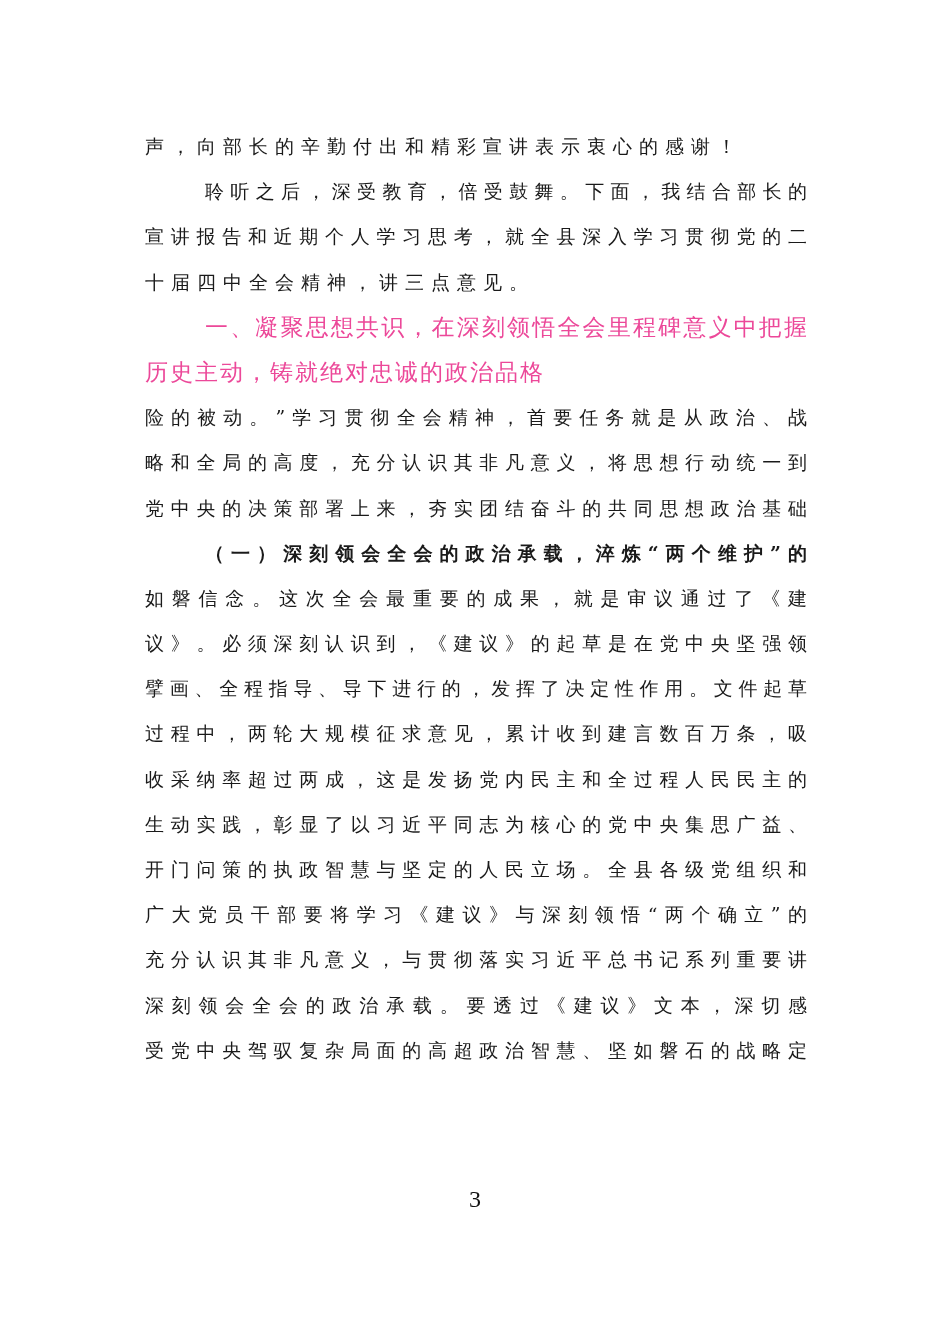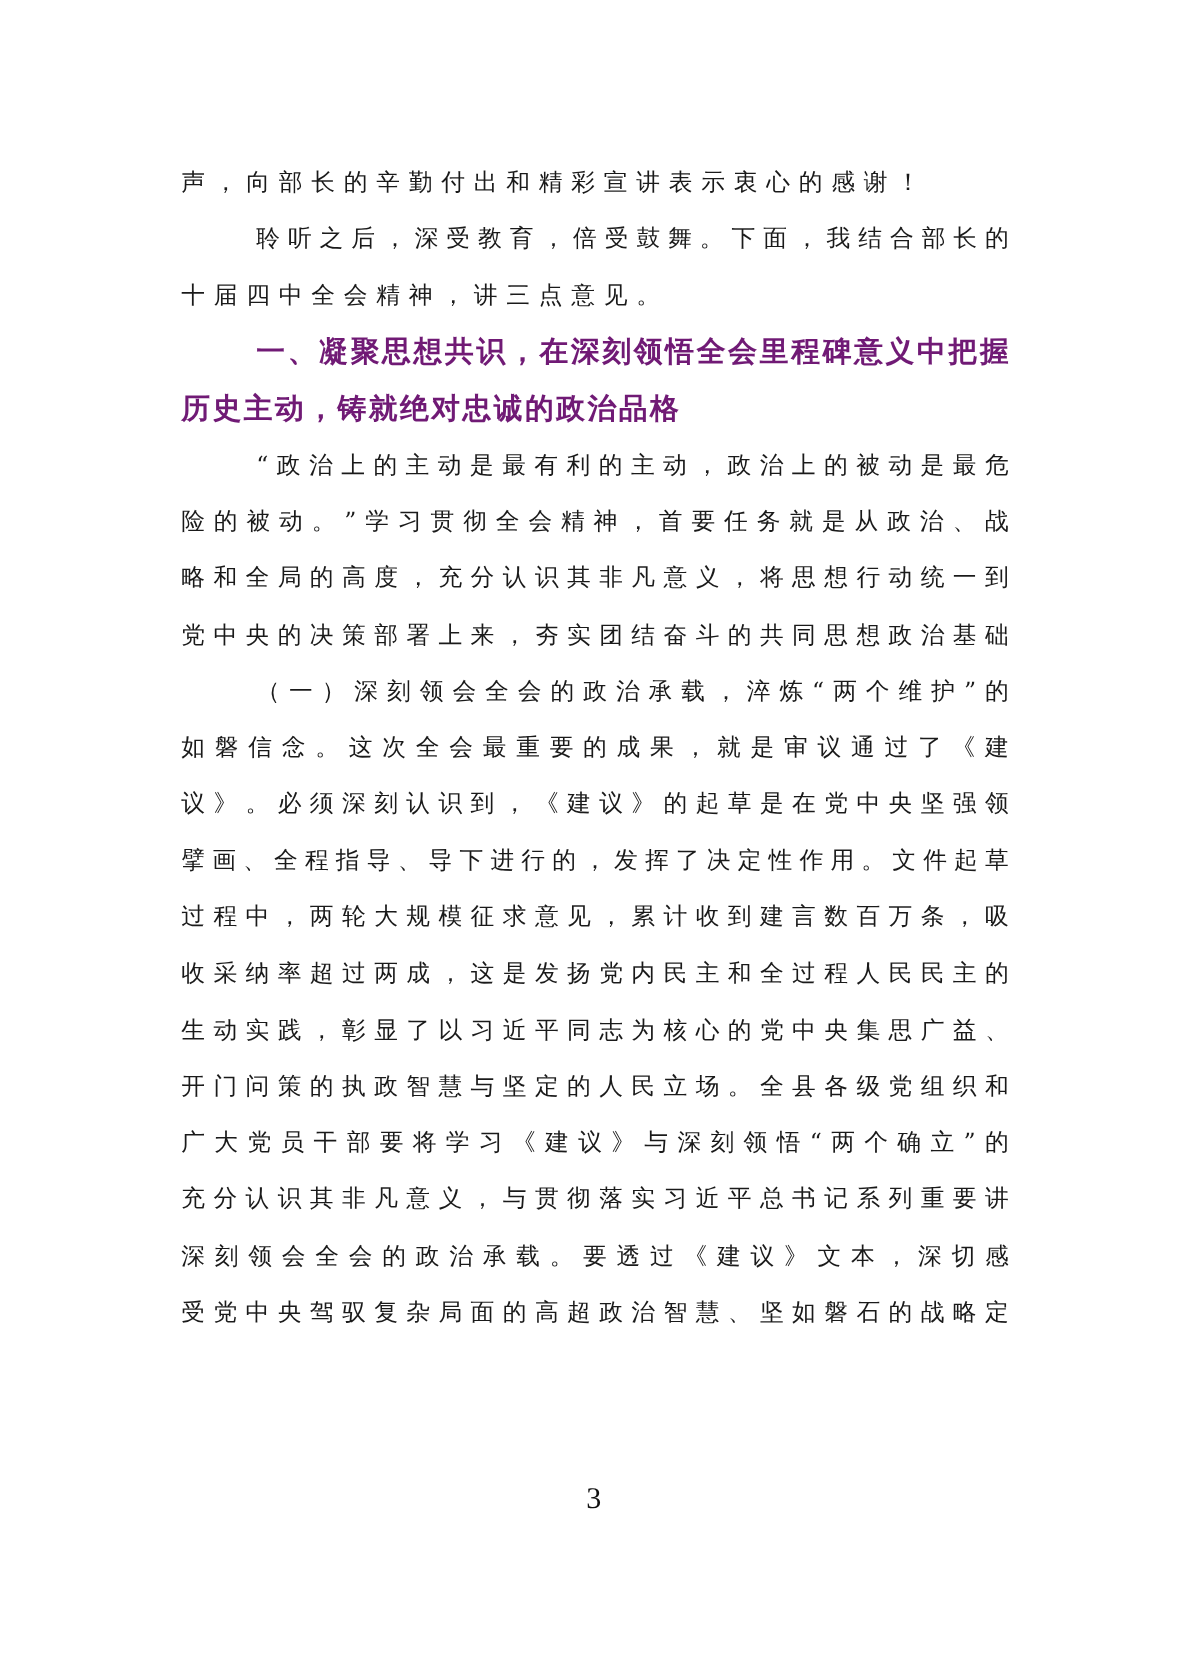--- a/index.html
+++ b/index.html
@@ -8,56 +8,56 @@
   .content { position: absolute; left: 145px; top: 124px; width: 662px; }
   .line {
     height: 45.2px; line-height: 45.2px;
     font-family: "DejaVu Serif", "Liberation Serif", serif;
     font-size: 19px; color: #1a1a1a;
     white-space: nowrap;
     display: flex; justify-content: space-between;
   }
   .line.last { justify-content: flex-start; letter-spacing: 7px; }
   .line.indent { padding-left: 60px; align-items: center; }
-  .heading { font-family: "DejaVu Sans", "Liberation Sans", sans-serif; font-weight: bold; font-size: 23px; color: #701a75; }
-  .sub { font-weight: normal; }
+  .heading { font-family: "DejaVu Sans", "Liberation Sans", sans-serif; font-weight: normal; font-size: 23px; color: #ec4899; }
+  .sub { font-weight: bold; }
   .page-number {
     position: absolute; left: 0; width: 950px; top: 1186px; text-align: center;
     font-family: "Liberation Serif", "DejaVu Serif", serif; font-size: 24px; color: #111;
   }
   .line span.t { display: block; width: 100%; text-align: justify; text-align-last: justify; }
   .line.last span.t { text-align-last: left; }
 </style>
 </head>
 <body>
 
 <div class="page">
   <div class="content">
 
     <div class="line last">
         <span class="t">声，向部长的辛勤付出和精彩宣讲表示衷心的感谢！</span>
       </div>
 
     <div class="line indent">
         <span class="t">聆听之后，深受教育，倍受鼓舞。下面，我结合部长的</span>
       </div>
+    <div class="line">
+        <span class="t">宣讲报告和近期个人学习思考，就全县深入学习贯彻党的二</span>
+      </div>
     <div class="line last">
         <span class="t">十届四中全会精神，讲三点意见。</span>
       </div>
 
     <div class="line indent heading">
         <span class="t">一、凝聚思想共识，在深刻领悟全会里程碑意义中把握</span>
       </div>
     <div class="line last heading" style="letter-spacing:2px">
         <span class="t">历史主动，铸就绝对忠诚的政治品格</span>
       </div>
 
-    <div class="line indent">
-        <span class="t">“政治上的主动是最有利的主动，政治上的被动是最危</span>
-      </div>
     <div class="line">
         <span class="t">险的被动。”学习贯彻全会精神，首要任务就是从政治、战</span>
       </div>
     <div class="line">
         <span class="t">略和全局的高度，充分认识其非凡意义，将思想行动统一到</span>
       </div>
     <div class="line">
         <span class="t">党中央的决策部署上来，夯实团结奋斗的共同思想政治基础</span>
       </div>
 

